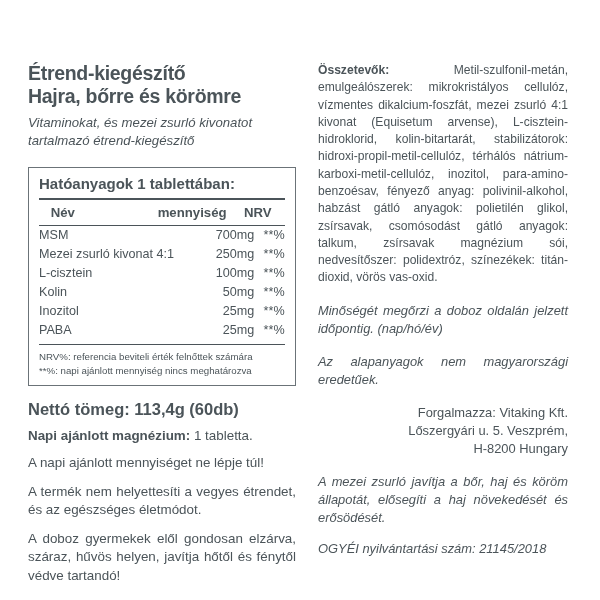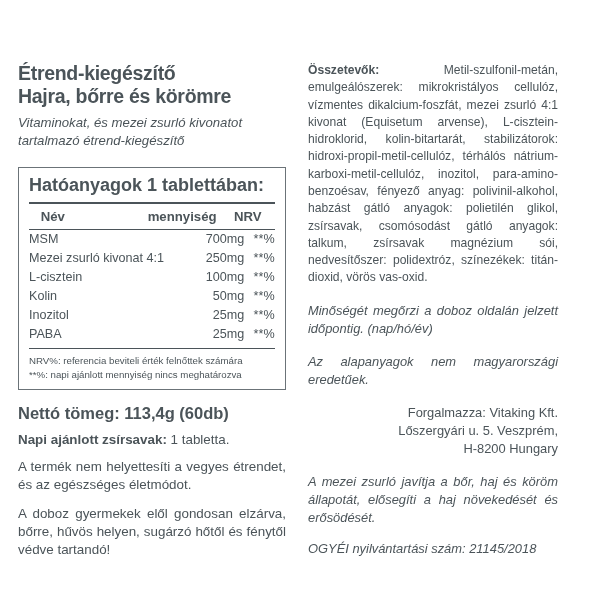--- a/index.html
+++ b/index.html
@@ -12,21 +12,21 @@
     background: #ffffff;
     font-family: "Liberation Sans", sans-serif;
     color: #4b5459;
     overflow: hidden;
   }
   #label-root {
     position: relative;
     width: 484px;
     height: 600px;
     box-sizing: border-box;
-    padding: 62px 26px 0 18px;
+    padding: 62px 26px 0 28px;
   }
   .columns {
     display: flex;
     gap: 22px;
     align-items: flex-start;
   }
   .col-left {
     width: 268px;
     flex: 0 0 268px;
   }
@@ -51,21 +51,21 @@
     margin: 0 0 18px 0;
   }
 
   
   .actives-box {
     border: 1px solid #6b7378;
     padding: 6px 10px 7px 10px;
     margin-bottom: 14px;
   }
   .actives-caption {
-    font-size: 18px;
+    font-size: 15px;
     font-weight: bold;
     padding: 1px 0 6px 0;
   }
   .rule-thick {
     border-top: 2.4px solid #4b5459;
   }
   .rule-thin {
     border-top: 1.1px solid #4b5459;
   }
   table.actives {
@@ -213,26 +213,27 @@
         <div class="rule-thin" style="margin-top:4px;"></div>
         <div class="foot-notes">
           <div>NRV%: referencia beviteli érték felnőttek számára</div>
           <div>**%: napi ajánlott mennyiség nincs meghatározva</div>
         </div>
       </div>
 
       <div class="net-weight">Nettó tömeg: 113,4g (60db)</div>
 
       <div class="dose-line">
-        <b>Napi ajánlott zsírsavak:</b>
+        <b>Napi ajánlott magnézium:</b>
         <span>1 tabletta.</span>
       </div>
 
+      <p class="body">A napi ajánlott mennyiséget ne lépje túl!</p>
       <p class="body">A termék nem helyettesíti a vegyes étrendet, és az egészséges életmódot.</p>
-      <p class="body last">A doboz gyermekek elől gondosan elzárva, bőrre, hűvös helyen, sugárzó hőtől és fénytől védve tartandó!</p>
+      <p class="body last">A doboz gyermekek elől gondosan elzárva, száraz, hűvös helyen, javítja hőtől és fénytől védve tartandó!</p>
     </div>
 
     <div class="col-right">
 
       <p class="ing">
         <b>Összetevők:</b><span> Metil-szulfonil-metán, emulgeálószerek: mikrokristályos cellulóz, vízmentes dikalcium-foszfát, mezei zsurló 4:1 kivonat (Equisetum arvense), L-cisztein-hidroklorid, kolin-bitartarát, stabilizátorok: hidroxi-propil-metil-cellulóz, térhálós nátrium-karboxi-metil-cellulóz, inozitol, para-amino-benzoésav, fényező anyag: polivinil-alkohol, habzást gátló anyagok: polietilén glikol, zsírsavak, csomósodást gátló anyagok: talkum, zsírsavak magnézium sói, nedvesítőszer: polidextróz, színezékek: titán-dioxid, vörös vas-oxid.</span>
       </p>
 
       <p class="right-body">Minőségét megőrzi a doboz oldalán jelzett időpontig. (nap/hó/év)</p>
 

